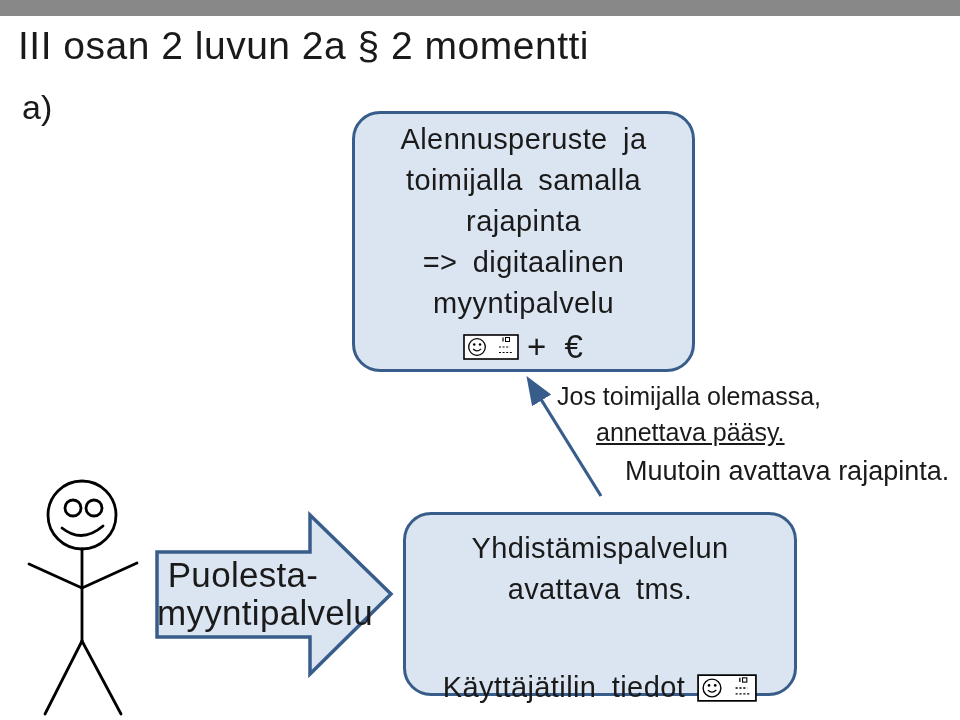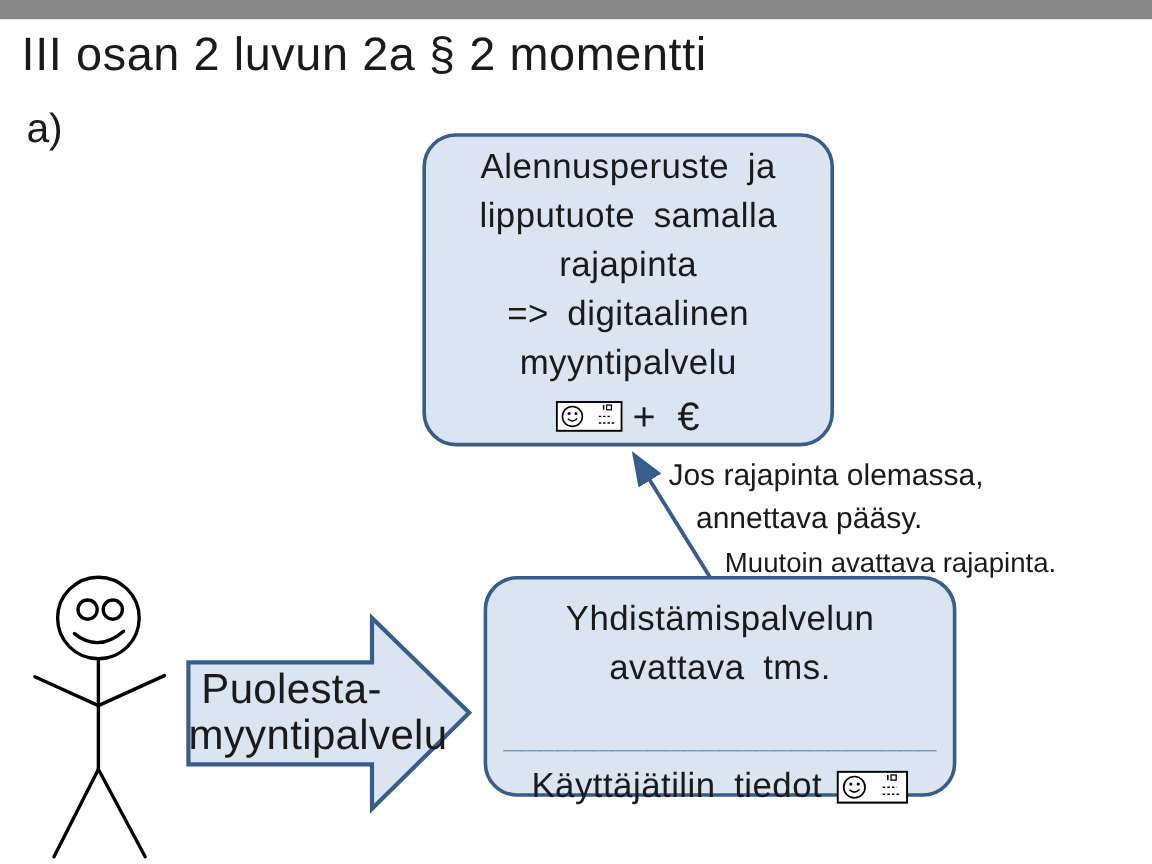--- a/index.html
+++ b/index.html
@@ -17,55 +17,55 @@
   .box{
     background:var(--box-fill,#dbe5f1);
     border:3.5px solid var(--box-border,#385d8a);
     border-radius:28px;
     box-sizing:border-box;
     text-align:center;
     font-size:29px;line-height:41px;
     letter-spacing:0.4px;word-spacing:7px;
   }
   .top-box{left:352px;top:95px;width:343px;height:261px;padding-top:5px;}
-  .bottom-box{left:403px;top:464px;width:394px;height:184px;padding-top:13px;}
+  .bottom-box{left:403px;top:496px;width:394px;height:184px;padding-top:13px;}
   .box-line{white-space:nowrap;}
   .icon-line{display:flex;align-items:center;justify-content:center;margin-top:2px;}
   .euro-text{font-size:33px;margin-left:8px;letter-spacing:1px;}
   .id-icon{display:inline-flex;vertical-align:middle;}
   .divider{
     color:var(--divider,#4f6d93);
     font-size:27px;line-height:26px;letter-spacing:0;word-spacing:0;
     margin-top:22px;white-space:nowrap;overflow:hidden;
   }
   .footer-line{display:flex;align-items:center;justify-content:center;margin-top:9px;text-align:center;}
   .footer-line .id-icon{margin-left:12px;}
   .annotation-line{position:absolute;font-size:25px;white-space:nowrap;}
   .ann-0{left:557px;top:366px;}
-  .ann-1{left:580px;top:402px;}
-  .ann-2{left:604px;top:440px;font-size:23px;}
+  .ann-1{left:596px;top:402px;text-decoration:underline;}
+  .ann-2{left:625px;top:440px;font-size:27px;}
   .flow-arrow-svg{left:153px;top:495px;}
   .flow-label{
     left:157px;top:540px;width:172px;text-align:center;
     font-size:35px;line-height:38px;letter-spacing:0.3px;
   }
   .connector-svg{left:510px;top:348px;}
   .person-svg{left:20px;top:460px;}
 </style>
 </head>
 <body>
 
 <div class="slide">
 
   <div class="abs slide-title">III osan 2 luvun 2a § 2 momentti</div>
   <div class="abs slide-label">a)</div>
 
   <div class="abs box top-box">
     <div class="box-line">Alennusperuste ja</div>
-    <div class="box-line">lipputuote samalla</div>
+    <div class="box-line">toimijalla samalla</div>
     <div class="box-line">rajapinta</div>
     <div class="box-line">=&gt; digitaalinen</div>
     <div class="box-line">myyntipalvelu</div>
     <div class="box-line icon-line">
       <span class="id-icon">
         <svg width="56" height="26" viewBox="0 0 56 26">
           <rect x="1" y="1" width="54" height="24" fill="#ffffff" stroke="#000" stroke-width="1.6"></rect>
           <circle cx="14" cy="13" r="8.3" fill="none" stroke="#000" stroke-width="1.3"></circle>
           <circle cx="11.2" cy="10.6" r="1.25" fill="#000"></circle>
           <circle cx="17" cy="10.6" r="1.25" fill="#000"></circle>
@@ -73,21 +73,21 @@
           <line x1="40" y1="3.5" x2="40" y2="7.5" stroke="#000" stroke-width="1.2"></line>
           <rect x="42.5" y="3.5" width="4" height="4" fill="none" stroke="#000" stroke-width="1"></rect>
           <line x1="36" y1="13" x2="47" y2="13" stroke="#000" stroke-width="1.2" stroke-dasharray="2 1.6"></line>
           <line x1="36" y1="18.5" x2="49" y2="18.5" stroke="#000" stroke-width="1.2" stroke-dasharray="2 1.6"></line>
         </svg>
       </span>
       <span class="euro-text">+ €</span>
     </div>
   </div>
 
-  <div class="annotation-line ann-0">Jos rajapinta olemassa,</div>
+  <div class="annotation-line ann-0">Jos toimijalla olemassa,</div>
   <div class="annotation-line ann-1">annettava pääsy.</div>
   <div class="annotation-line ann-2">Muutoin avattava rajapinta.</div>
 
   <svg class="abs connector-svg" width="100" height="140" viewBox="0 0 100 140">
     <defs>
       <marker id="ah" markerWidth="10" markerHeight="9" refX="7.5" refY="3.5" orient="auto" markerUnits="strokeWidth">
         <path d="M0,0 L9,3.5 L0,7 Z" fill="#385d8a"></path>
       </marker>
     </defs>
     <line x1="91" y1="132" x2="19" y2="16" stroke="#385d8a" stroke-width="3.2" marker-end="url(#ah)"></line>

